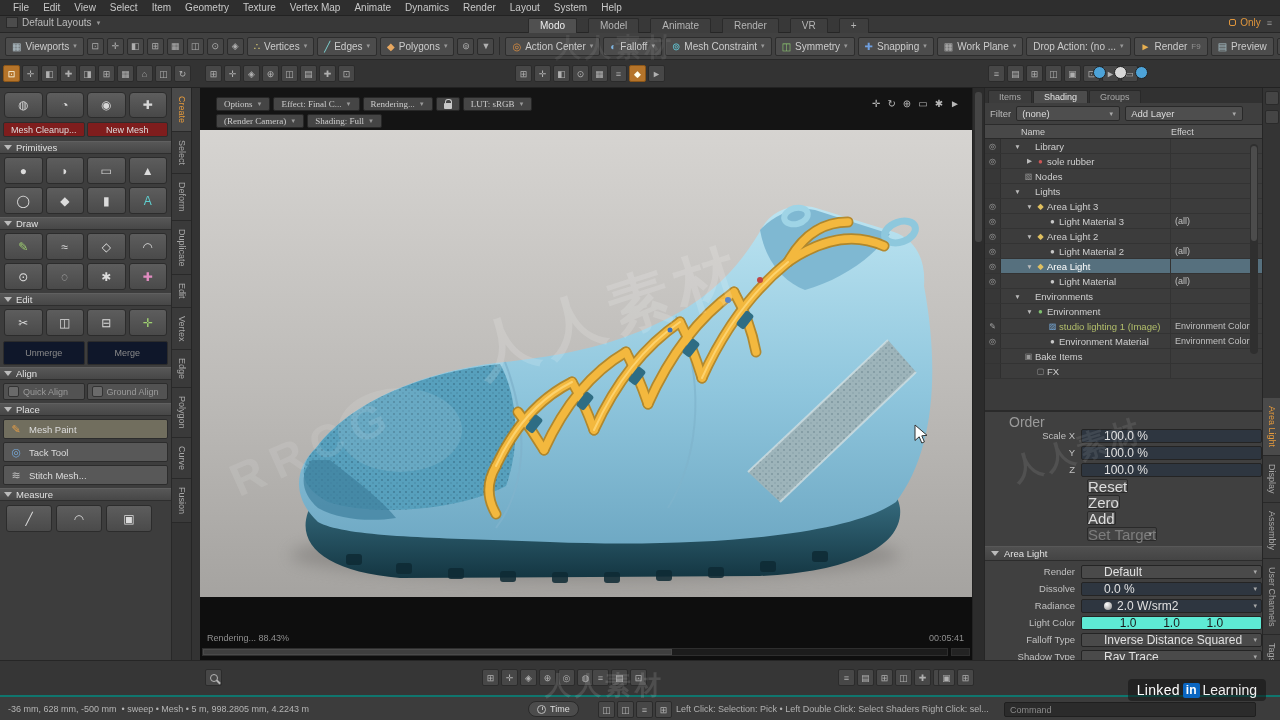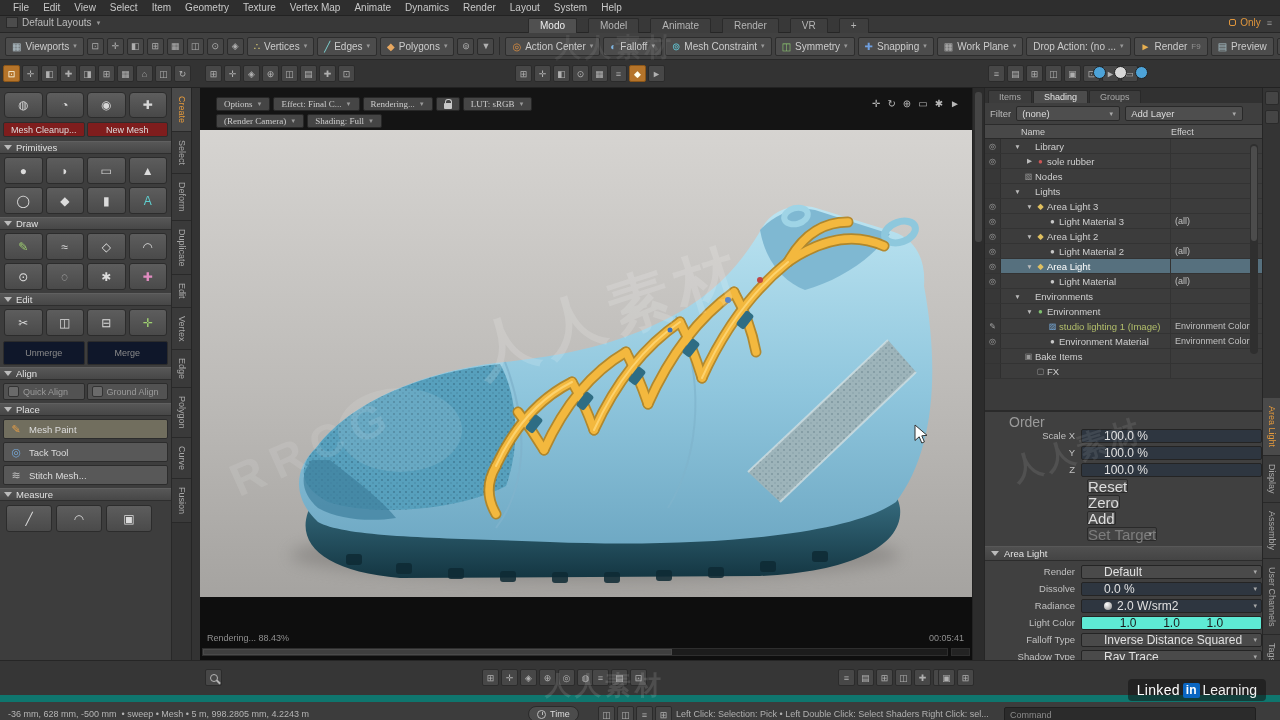--- a/index.html
+++ b/index.html
@@ -155,21 +155,21 @@
   .psec { height:15px; display:flex; align-items:center; gap:5px; padding-left:6px; color:#e2e2e2; font-size:9.5px;
           background:linear-gradient(#505050,#444); border-top:1px solid #585858; border-bottom:1px solid #2c2c2c; margin:5px 0 3px;}
 
   
   .bottom-bar { position:absolute; left:0; top:660px; right:0; height:35px; background:#363636; border-top:1px solid #262626; z-index:4;}
   .bb-group { position:absolute; top:8px; display:flex; gap:2px; }
   .bb-search { left:205px; } .bb-c1 { left:482px; } .bb-c2 { left:592px; } .bb-r1 { left:838px; } .bb-r2 { left:938px; }
   .mag { width:8px; height:8px; border:1.5px solid #b5b5b5; border-radius:50%; position:relative; }
   .mag::after { content:''; position:absolute; width:5px; height:1.5px; background:#b5b5b5; transform:rotate(45deg); right:-4px; bottom:-2px;}
 
-  .statusbar { position:absolute; left:0; top:695px; right:0; height:25px; background:#3c3c3c; border-top:7px solid #0f766e;
+  .statusbar { position:absolute; left:0; top:695px; right:0; height:25px; background:#3c3c3c; border-top:2px solid #0f766e;
                font-size:9px; color:#b5b5b5; z-index:5;}
   .sb-coords { position:absolute; left:8px; top:7px; white-space:nowrap; }
   .time-btn { position:absolute; left:528px; top:4px; height:16px; padding:0 8px; background:#4c4c4c; border:1px solid #2a2a2a;
               border-radius:8px; display:flex; align-items:center; gap:4px; font-size:9px; color:#ddd;}
   .clock { width:9px; height:9px; border:1px solid #bbb; border-radius:50%; position:relative;}
   .clock::after { content:''; position:absolute; left:3.5px; top:1.5px; width:1px; height:3px; background:#bbb;}
   .sb-ic { position:absolute; top:4px; display:flex; gap:2px; }
   .sb-ic1 { left:598px; } .sb-ic2 { left:636px; }
   .sb-hints { position:absolute; left:676px; top:7px; white-space:nowrap; color:#b0b0b0;}
   .cmd { position:absolute; left:1004px; top:5px; width:252px; height:15px; background:#2b2b2b; border:1px solid #1f1f1f;

